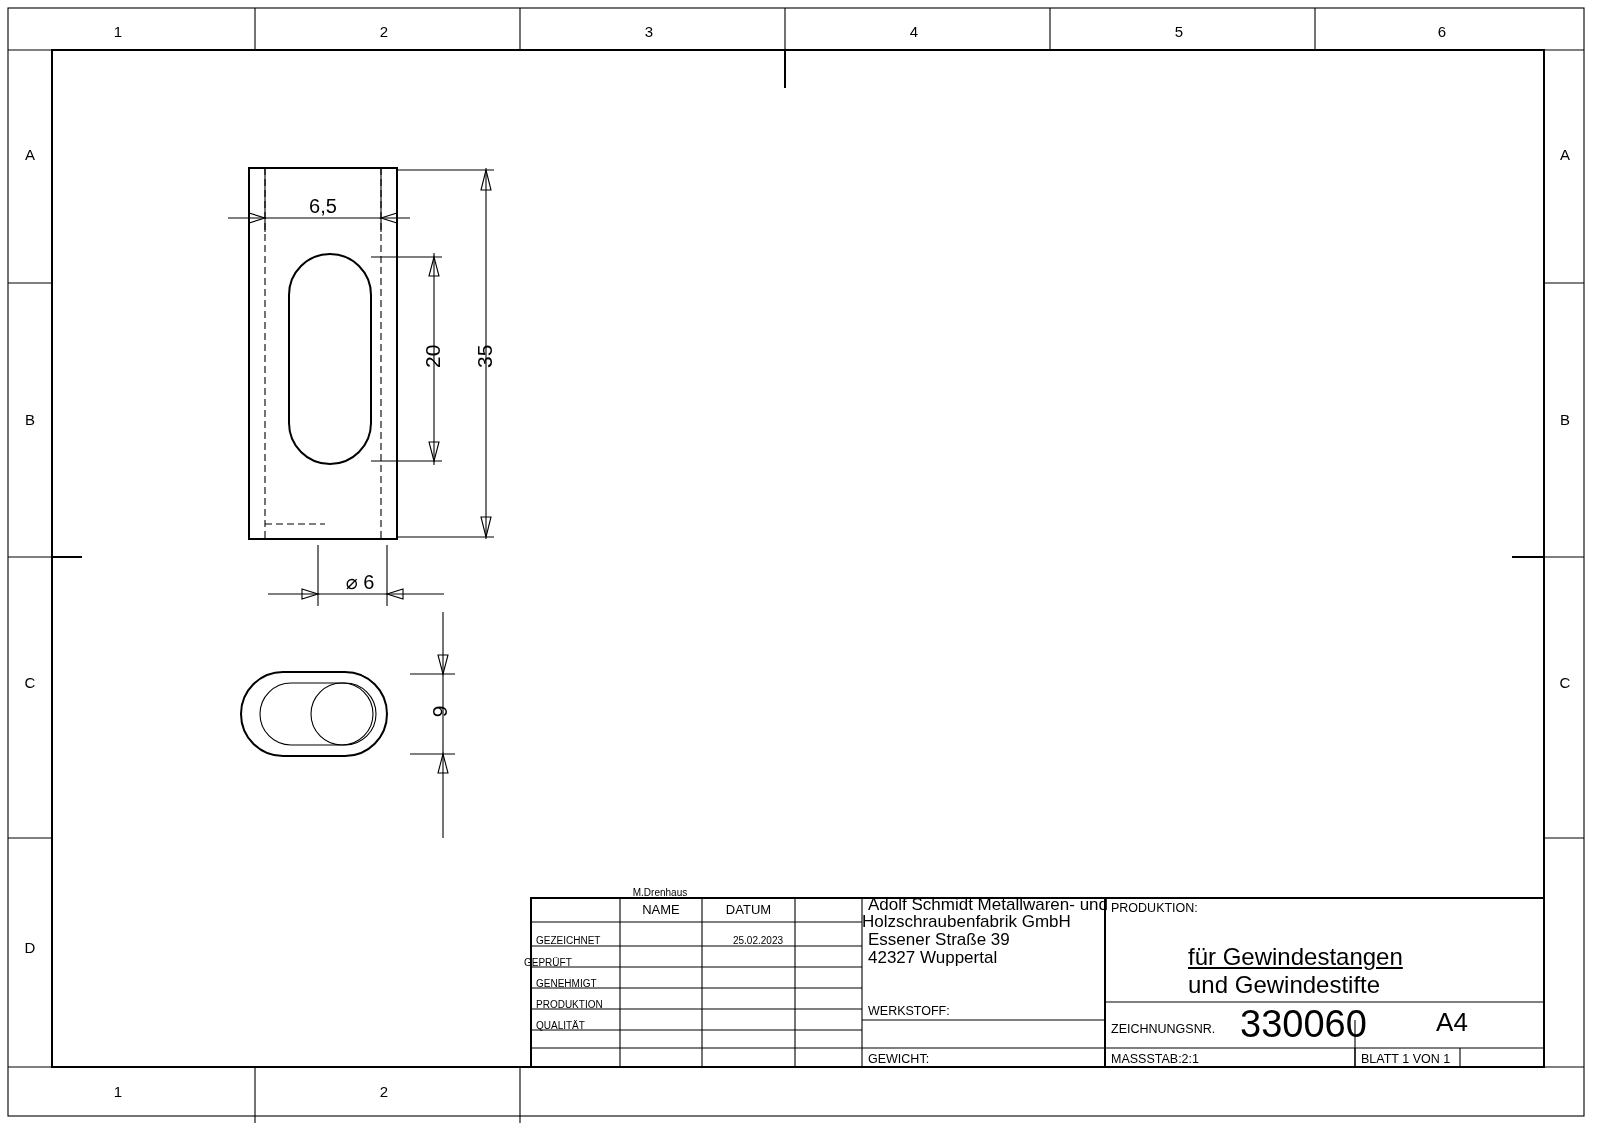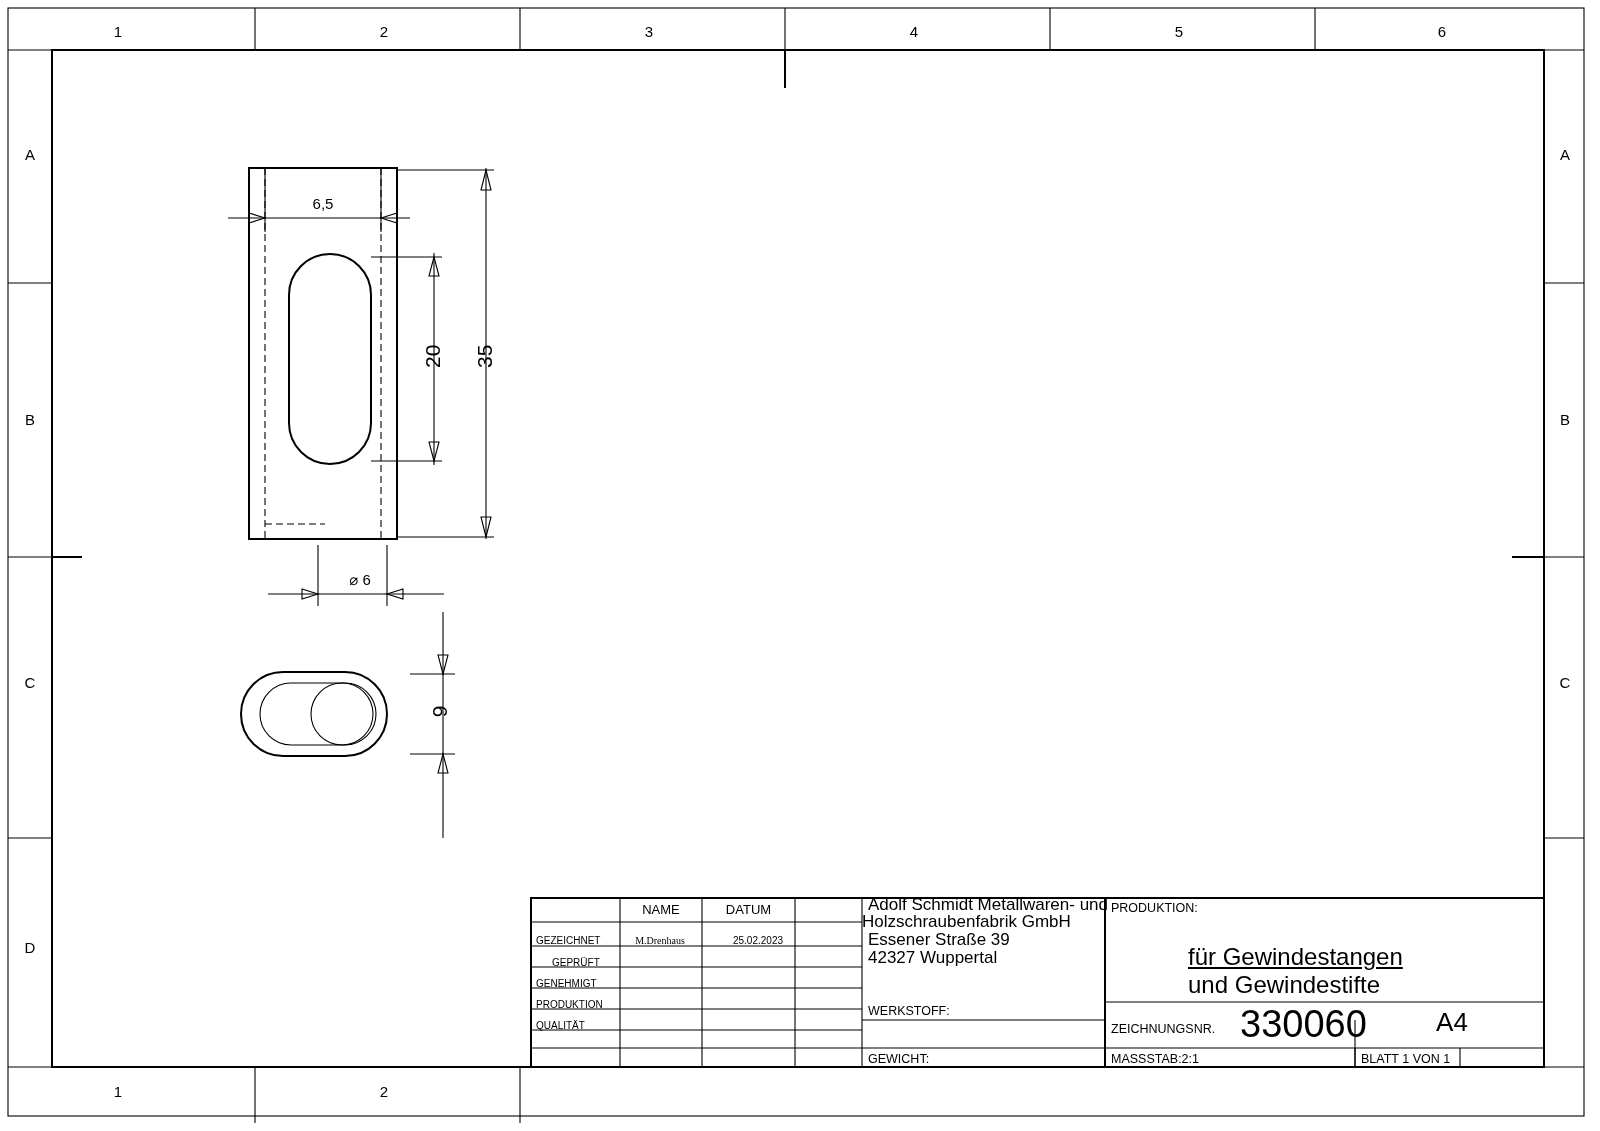--- a/index.html
+++ b/index.html
@@ -40,21 +40,21 @@
     font-family: "Liberation Sans", sans-serif;
     color: #000000;
     white-space: pre;
     line-height: 1.08;
   }
   .zone-label {
     font-size: 15px;
     text-align: center;
   }
   .dim {
-    font-size: 15px;
+    font-size: 20px;
   }
   .dim-rot {
     font-size: 21px;
     transform-origin: 50% 50%;
   }
   .tb-head {
     font-size: 13px;
   }
   .tb-cell {
     font-size: 10px;
@@ -215,24 +215,24 @@
   <div class="txt dim-rot" style="left:450px; top:345px; width:70px; text-align:center; transform:rotate(-90deg);">35</div>
 
   <div class="txt dim center" style="left:320px; top:572px; width:80px;">⌀ 6</div>
 
   <div class="txt dim-rot" style="left:405px; top:700px; width:70px; text-align:center; transform:rotate(-90deg);">9</div>
 
   <div class="txt tb-head center" style="left:622px; top:903px; width:78px;">NAME</div>
   <div class="txt tb-head center" style="left:704px; top:903px; width:89px;">DATUM</div>
 
   <div class="txt tb-cell" style="left:536px; top:928px;">GEZEICHNET</div>
-  <div class="txt tb-cell center" style="left:622px; top:928px; width:76px;font-family:Liberation Serif, serif;">M.Drenhaus</div>
+  <div class="txt tb-cell center" style="left:622px; top:880px; width:76px;">M.Drenhaus</div>
   <div class="txt tb-cell center" style="left:704px; top:928px; width:108px;">25.02.2023</div>
 
-  <div class="txt tb-cell" style="left:552px; top:950px;text-align:right;">GEPRÜFT</div>
+  <div class="txt tb-cell" style="left:524px; top:950px;text-align:right;">GEPRÜFT</div>
   <div class="txt tb-cell center" style="left:622px; top:950px; width:78px;"></div>
   <div class="txt tb-cell center" style="left:704px; top:950px; width:89px;"></div>
 
   <div class="txt tb-cell" style="left:536px; top:971px;">GENEHMIGT</div>
   <div class="txt tb-cell center" style="left:622px; top:971px; width:78px;"></div>
   <div class="txt tb-cell center" style="left:704px; top:971px; width:89px;"></div>
 
   <div class="txt tb-cell" style="left:536px; top:992px;">PRODUKTION</div>
   <div class="txt tb-cell center" style="left:622px; top:992px; width:78px;"></div>
   <div class="txt tb-cell center" style="left:704px; top:992px; width:89px;"></div>

